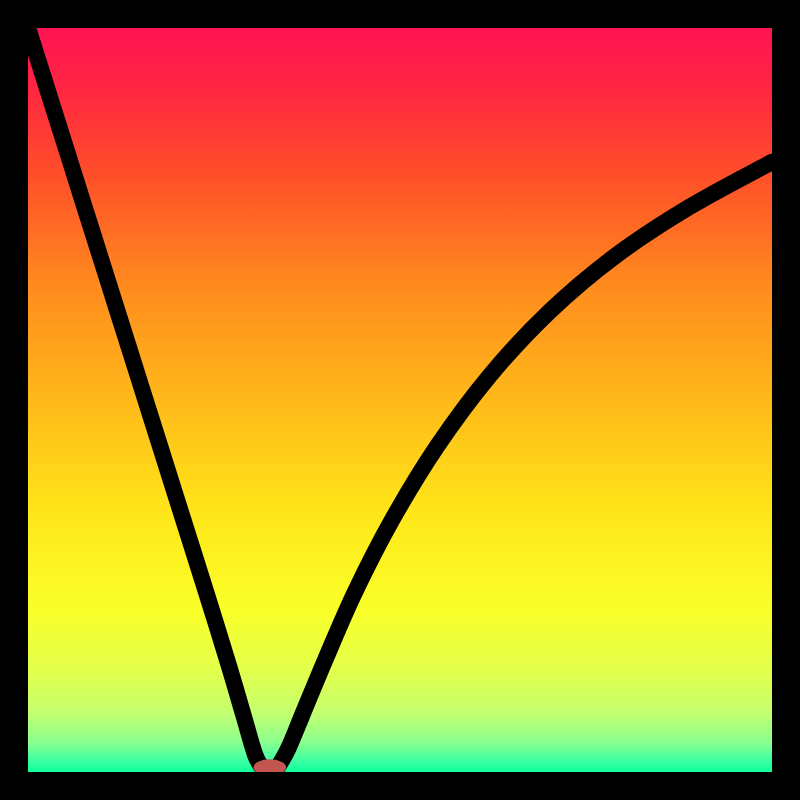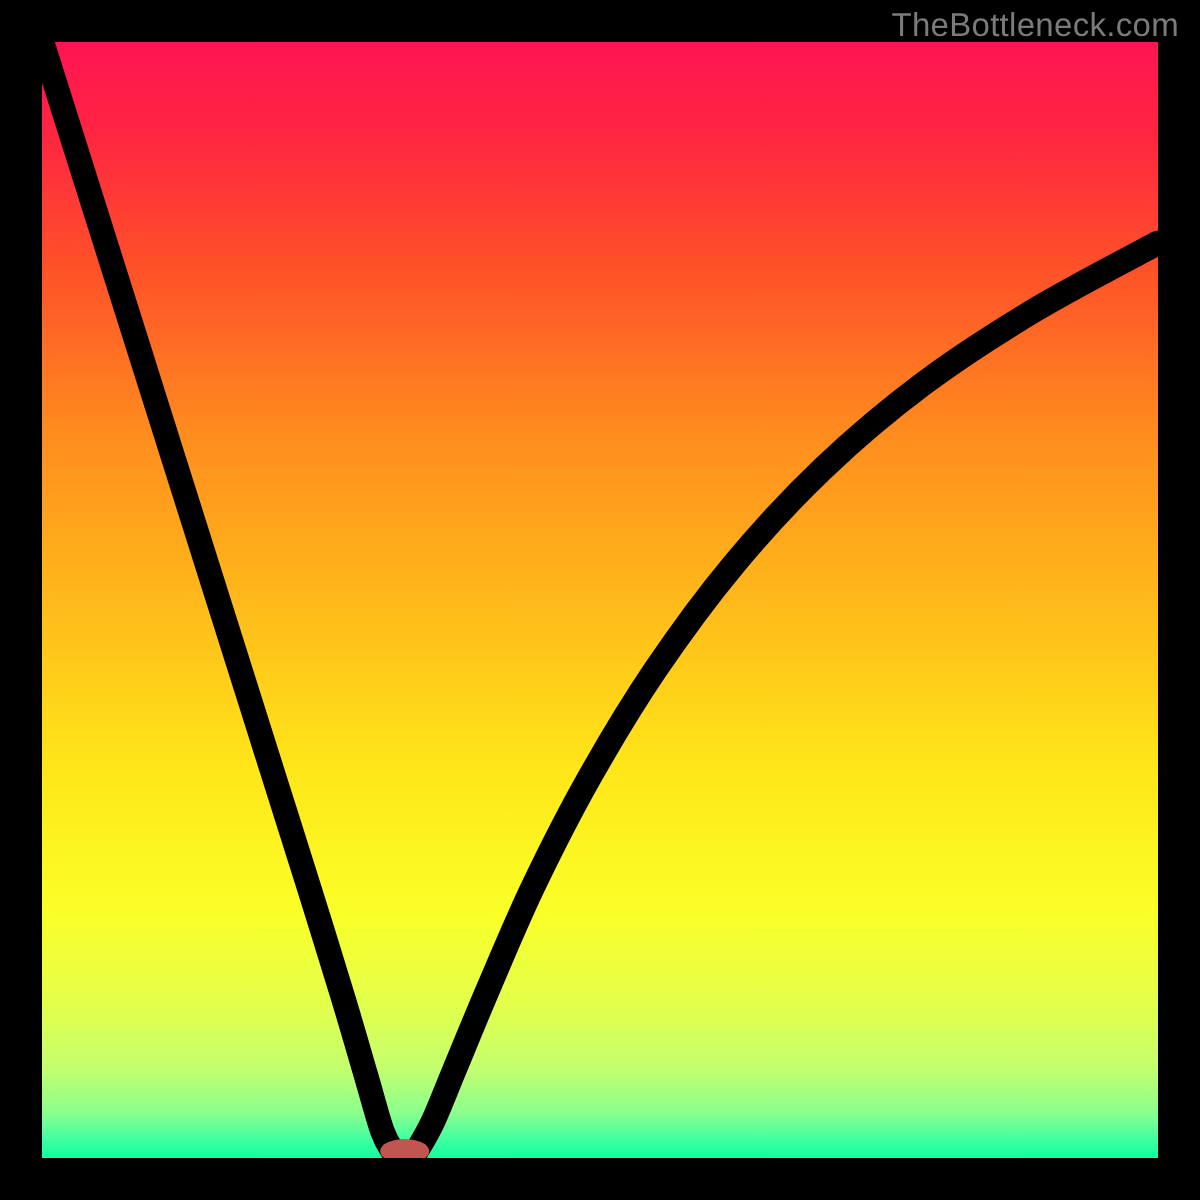--- a/index.html
+++ b/index.html
@@ -78,14 +78,13 @@
           </linearGradient>
       </defs>
       <rect x="0" y="0" width="100" height="100" fill="url(#bg)"></rect>
     </svg>
     <svg viewBox="0 0 100 100" preserveAspectRatio="none">
       <path class="curve" id="curve-left" d="M 0 0 C 0.500 1.583, 2.000 6.333, 3.000 9.500 C 4.000 12.667, 5.000 15.833, 6.000 19.000 C 7.000 22.167, 8.000 25.333, 9.000 28.500 C 10.000 31.667, 11.000 34.833, 12.000 38.000 C 13.000 41.167, 14.000 44.333, 15.000 47.500 C 16.000 50.667, 17.000 53.833, 18.000 57.000 C 19.000 60.167, 20.000 63.333, 21.000 66.500 C 22.000 69.667, 23.000 72.800, 24.000 76.000 C 25.000 79.200, 26.167 82.950, 27.000 85.700 C 27.833 88.450, 28.417 90.517, 29.000 92.500 C 29.583 94.483, 30.083 96.433, 30.500 97.600 C 30.917 98.767, 31.333 99.183, 31.500 99.500"></path>
       <path class="curve" id="curve-right" d="M 33.5 99.5 C 33.750 99.050, 34.417 98.050, 35.000 96.800 C 35.583 95.550, 36.167 94.000, 37.000 92.000 C 37.833 90.000, 38.833 87.517, 40.000 84.800 C 41.167 82.083, 42.500 78.833, 44.000 75.700 C 45.500 72.567, 47.167 69.250, 49.000 66.000 C 50.833 62.750, 52.833 59.400, 55.000 56.200 C 57.167 53.000, 59.500 49.800, 62.000 46.800 C 64.500 43.800, 67.167 40.900, 70.000 38.200 C 72.833 35.500, 75.833 32.967, 79.000 30.600 C 82.167 28.233, 85.500 26.100, 89.000 24.000 C 92.500 21.900, 98.167 19.000, 100.000 18.000"></path>
       <ellipse class="marker" id="min-marker" cx="32.5" cy="99.4" rx="2.2" ry="1.1" fill="#c1554f"></ellipse>
     </svg>
   </div>
-  <div class="watermark">TheBottleneck.com</div>
 </div>
 
 </body></html>

